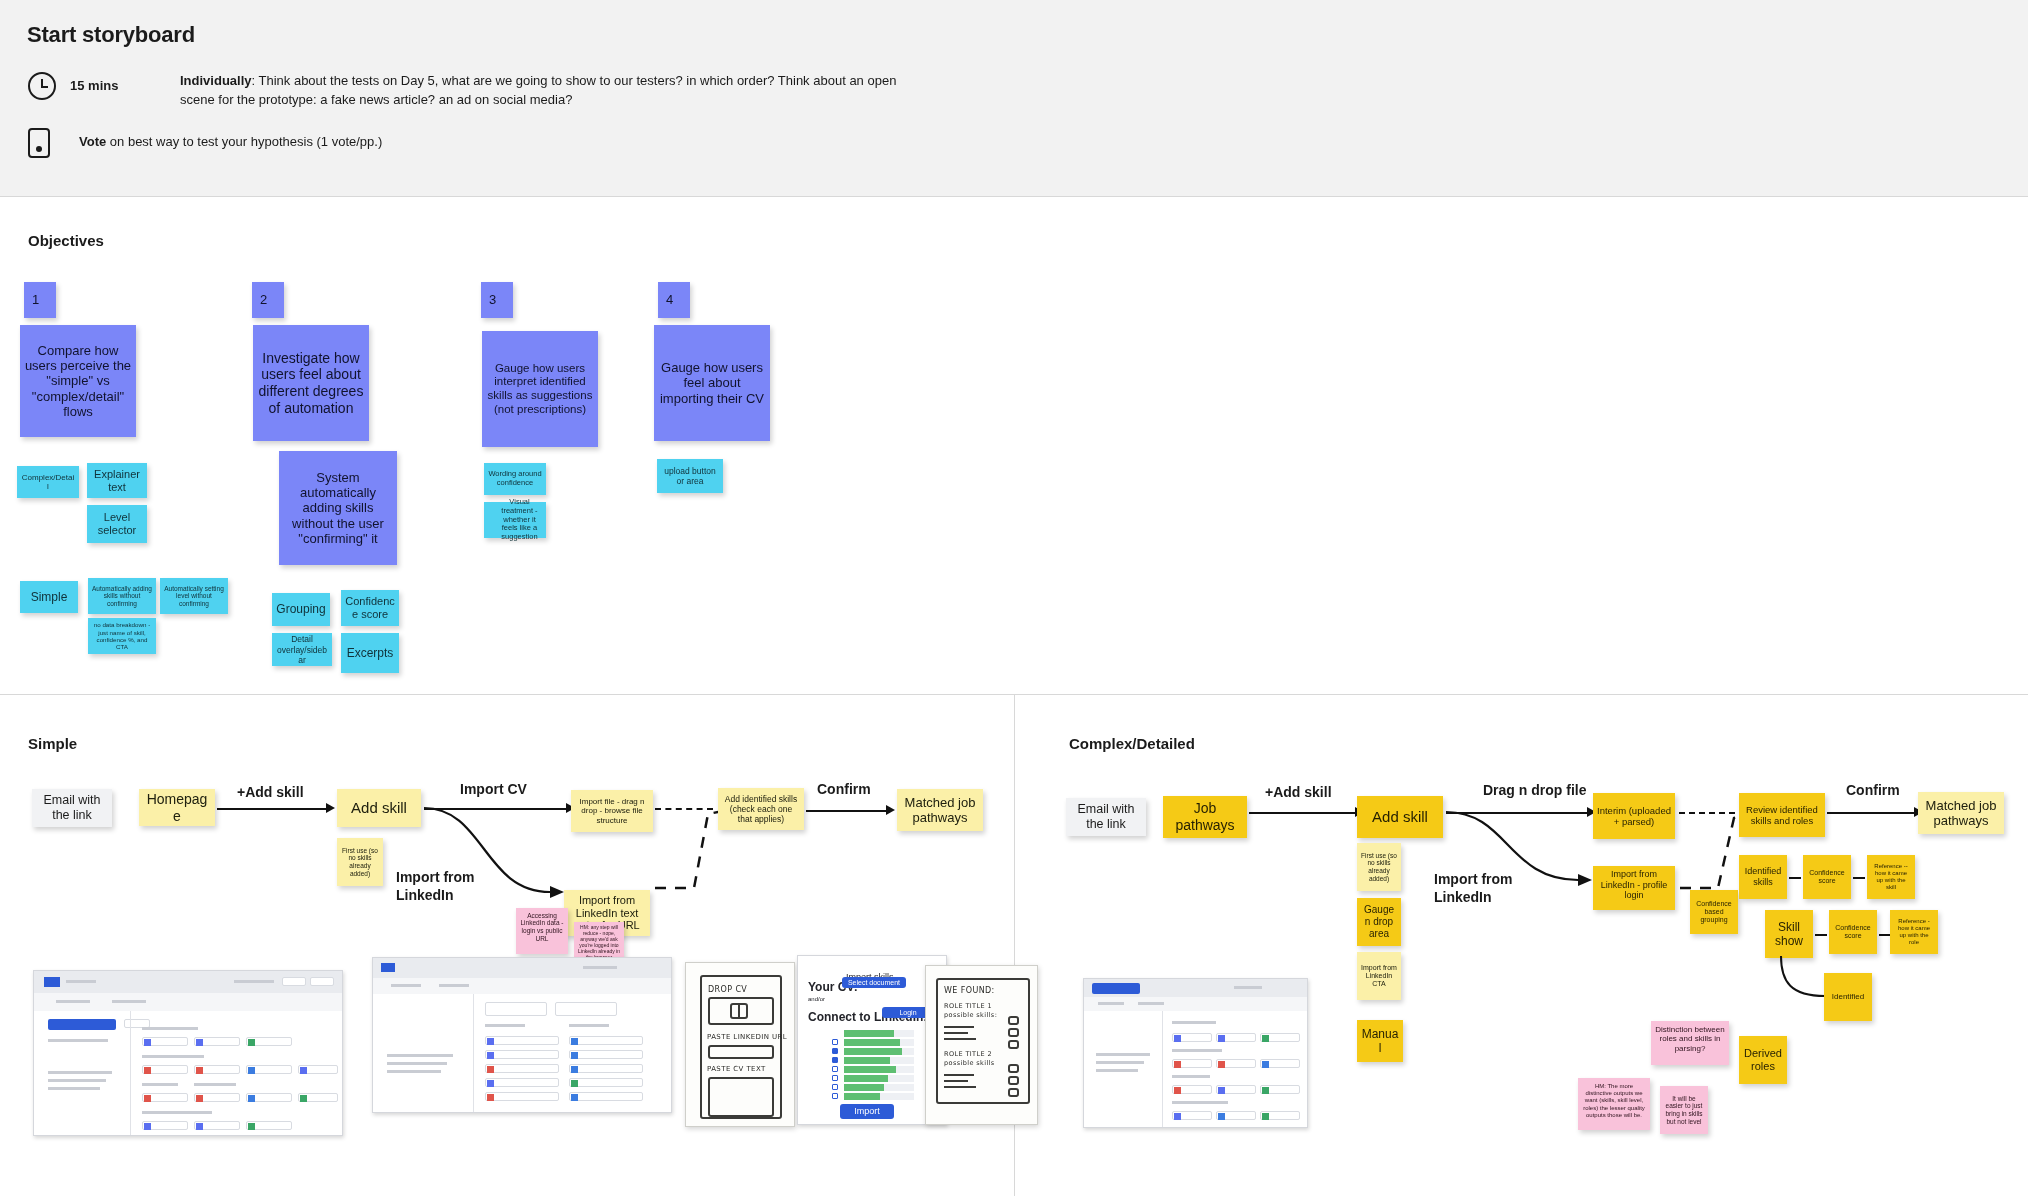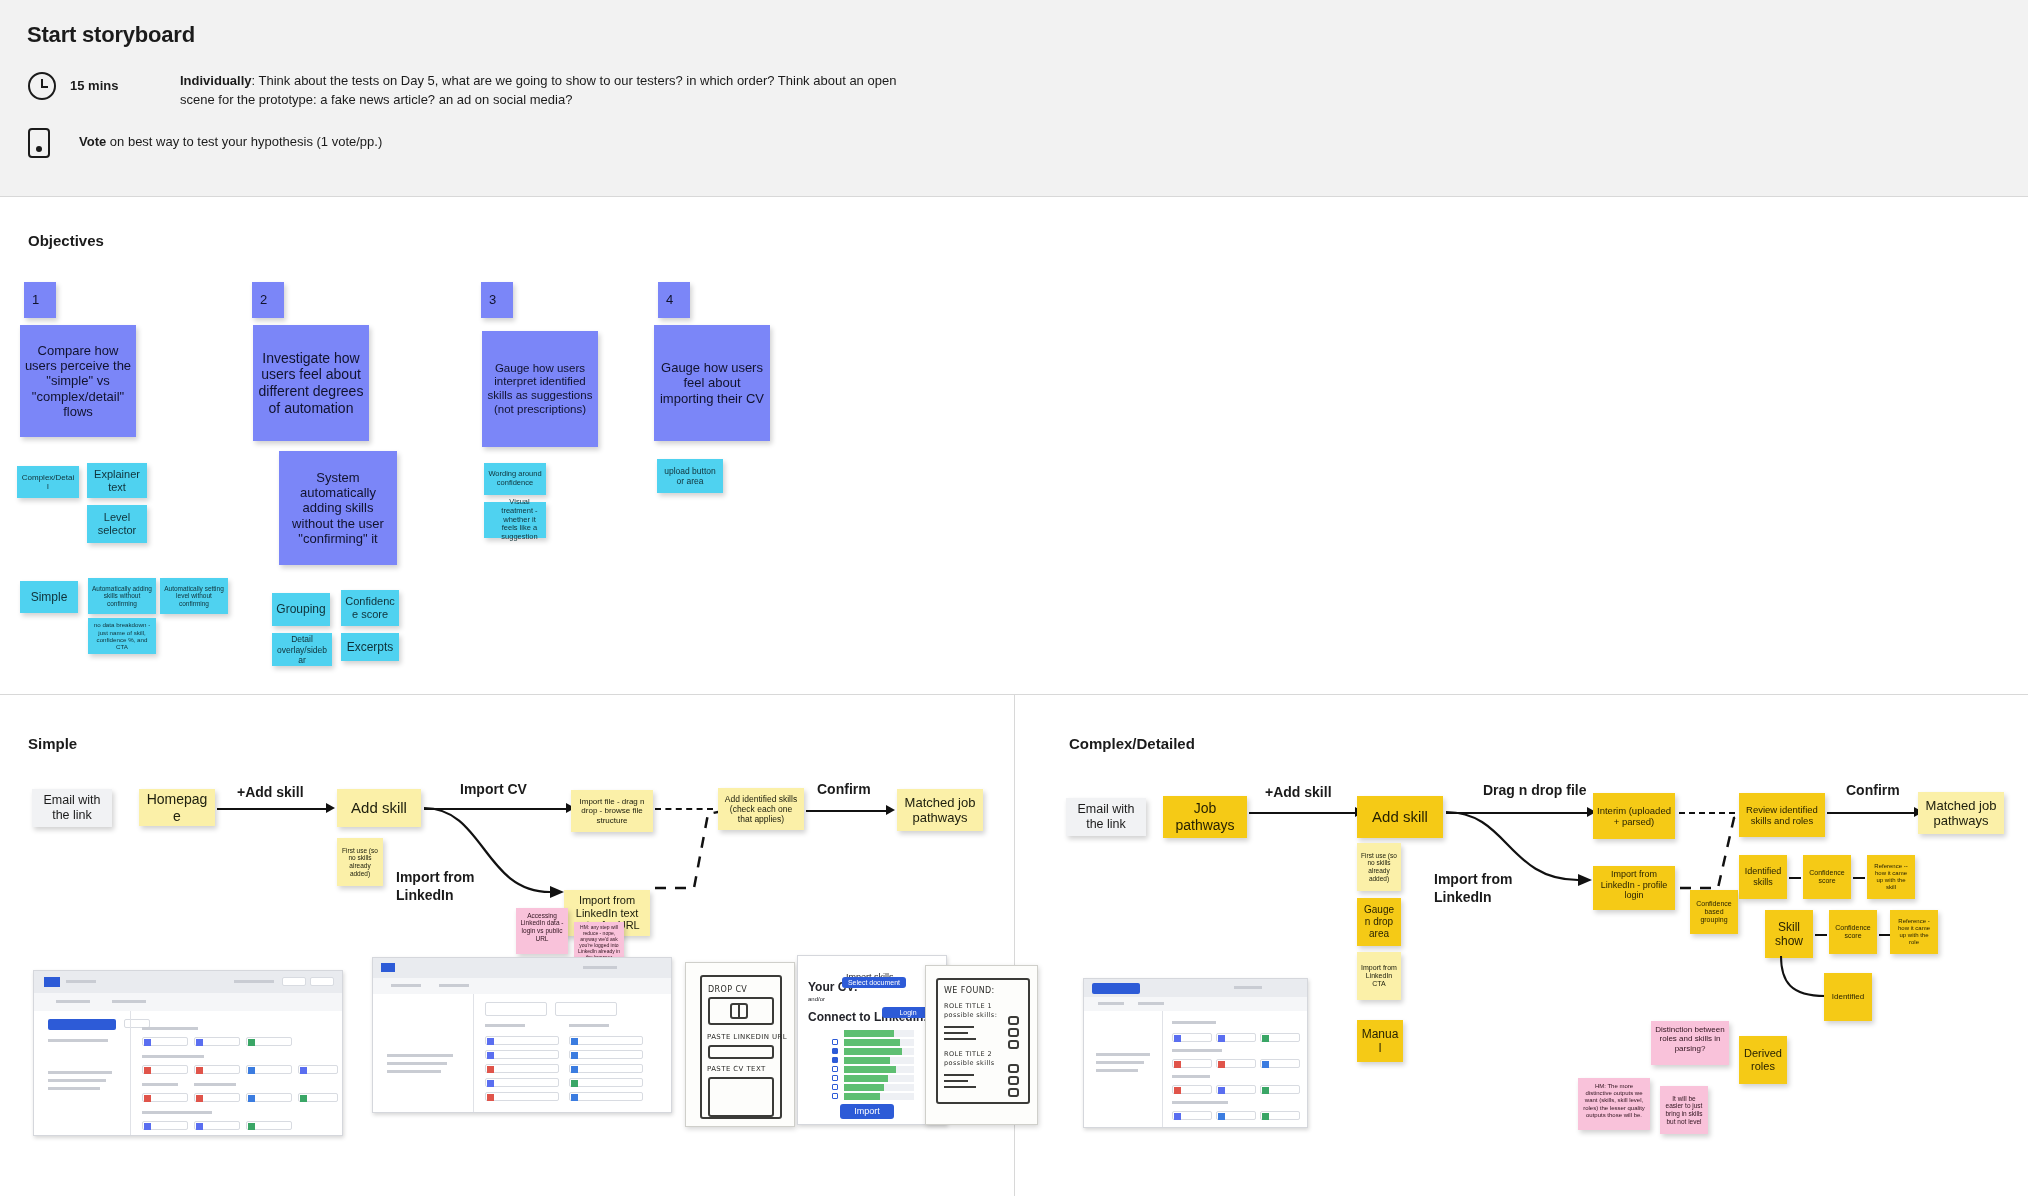--- a/index.html
+++ b/index.html
@@ -192,21 +192,21 @@
 <div class="note cyan" style="left:88px; top:578px; width:68px; height:36px; font-size:6.5px;">Automatically adding skills without confirming</div>
 <div class="note cyan" style="left:160px; top:578px; width:68px; height:36px; font-size:6.5px;">Automatically setting level without confirming</div>
 <div class="note cyan" style="left:88px; top:618px; width:68px; height:36px; font-size:6.2px;">no data breakdown - just name of skill, confidence %, and CTA</div>
 
 <div class="note purple" style="left:252px; top:282px; width:32px; height:36px; font-size:13px; justify-content:flex-start; padding-left:8px;">2</div>
 <div class="note purple" style="left:253px; top:325px; width:116px; height:116px; font-size:14px;">Investigate how users feel about different degrees of automation</div>
 <div class="note purple" style="left:279px; top:451px; width:118px; height:114px; font-size:13px;">System automatically adding skills without the user "confirming" it</div>
 <div class="note cyan" style="left:272px; top:593px; width:58px; height:33px; font-size:12px;">Grouping</div>
 <div class="note cyan" style="left:341px; top:590px; width:58px; height:36px; font-size:11px;">Confidence score</div>
 <div class="note cyan" style="left:272px; top:633px; width:60px; height:33px; font-size:8.5px;">Detail overlay/sidebar</div>
-<div class="note cyan" style="left:341px; top:633px; width:58px; height:28px; font-size:12px;">Excerpts</div>
+<div class="note cyan" style="left:341px; top:633px; width:58px; height:40px; font-size:12px;">Excerpts</div>
 
 <div class="note purple" style="left:481px; top:282px; width:32px; height:36px; font-size:13px; justify-content:flex-start; padding-left:8px;">3</div>
 <div class="note purple" style="left:482px; top:331px; width:116px; height:116px; font-size:11.5px;">Gauge how users interpret identified skills as suggestions (not prescriptions)</div>
 <div class="note cyan" style="left:484px; top:463px; width:62px; height:32px; font-size:7.5px;">Wording around confidence</div>
 <div class="note cyan" style="left:484px; top:502px; width:62px; height:36px; font-size:7.5px;padding-left:13px;">Visual treatment - whether it feels like a suggestion</div>
 
 <div class="note purple" style="left:658px; top:282px; width:32px; height:36px; font-size:13px; justify-content:flex-start; padding-left:8px;">4</div>
 <div class="note purple" style="left:654px; top:325px; width:116px; height:116px; font-size:13px;">Gauge how users feel about importing their CV</div>
 <div class="note cyan" style="left:657px; top:459px; width:66px; height:34px; font-size:8.5px;">upload button or area</div>
 

